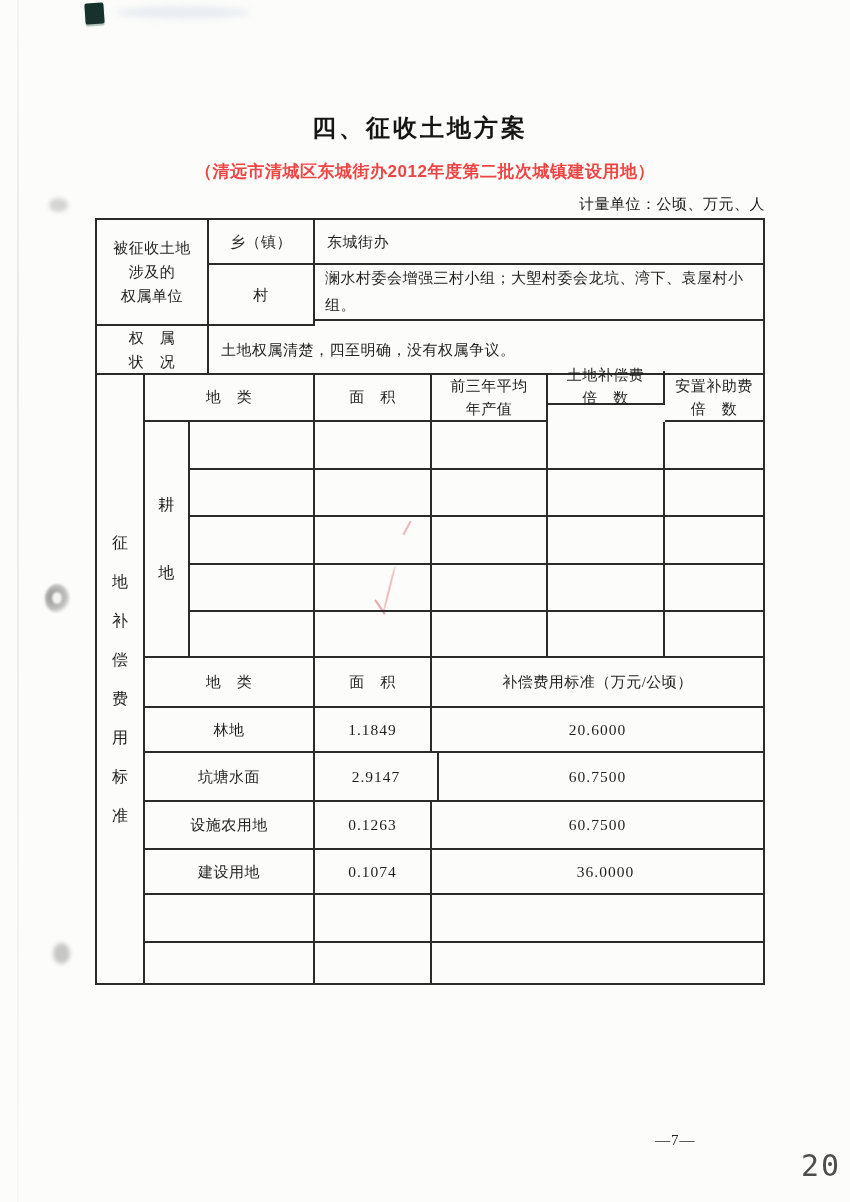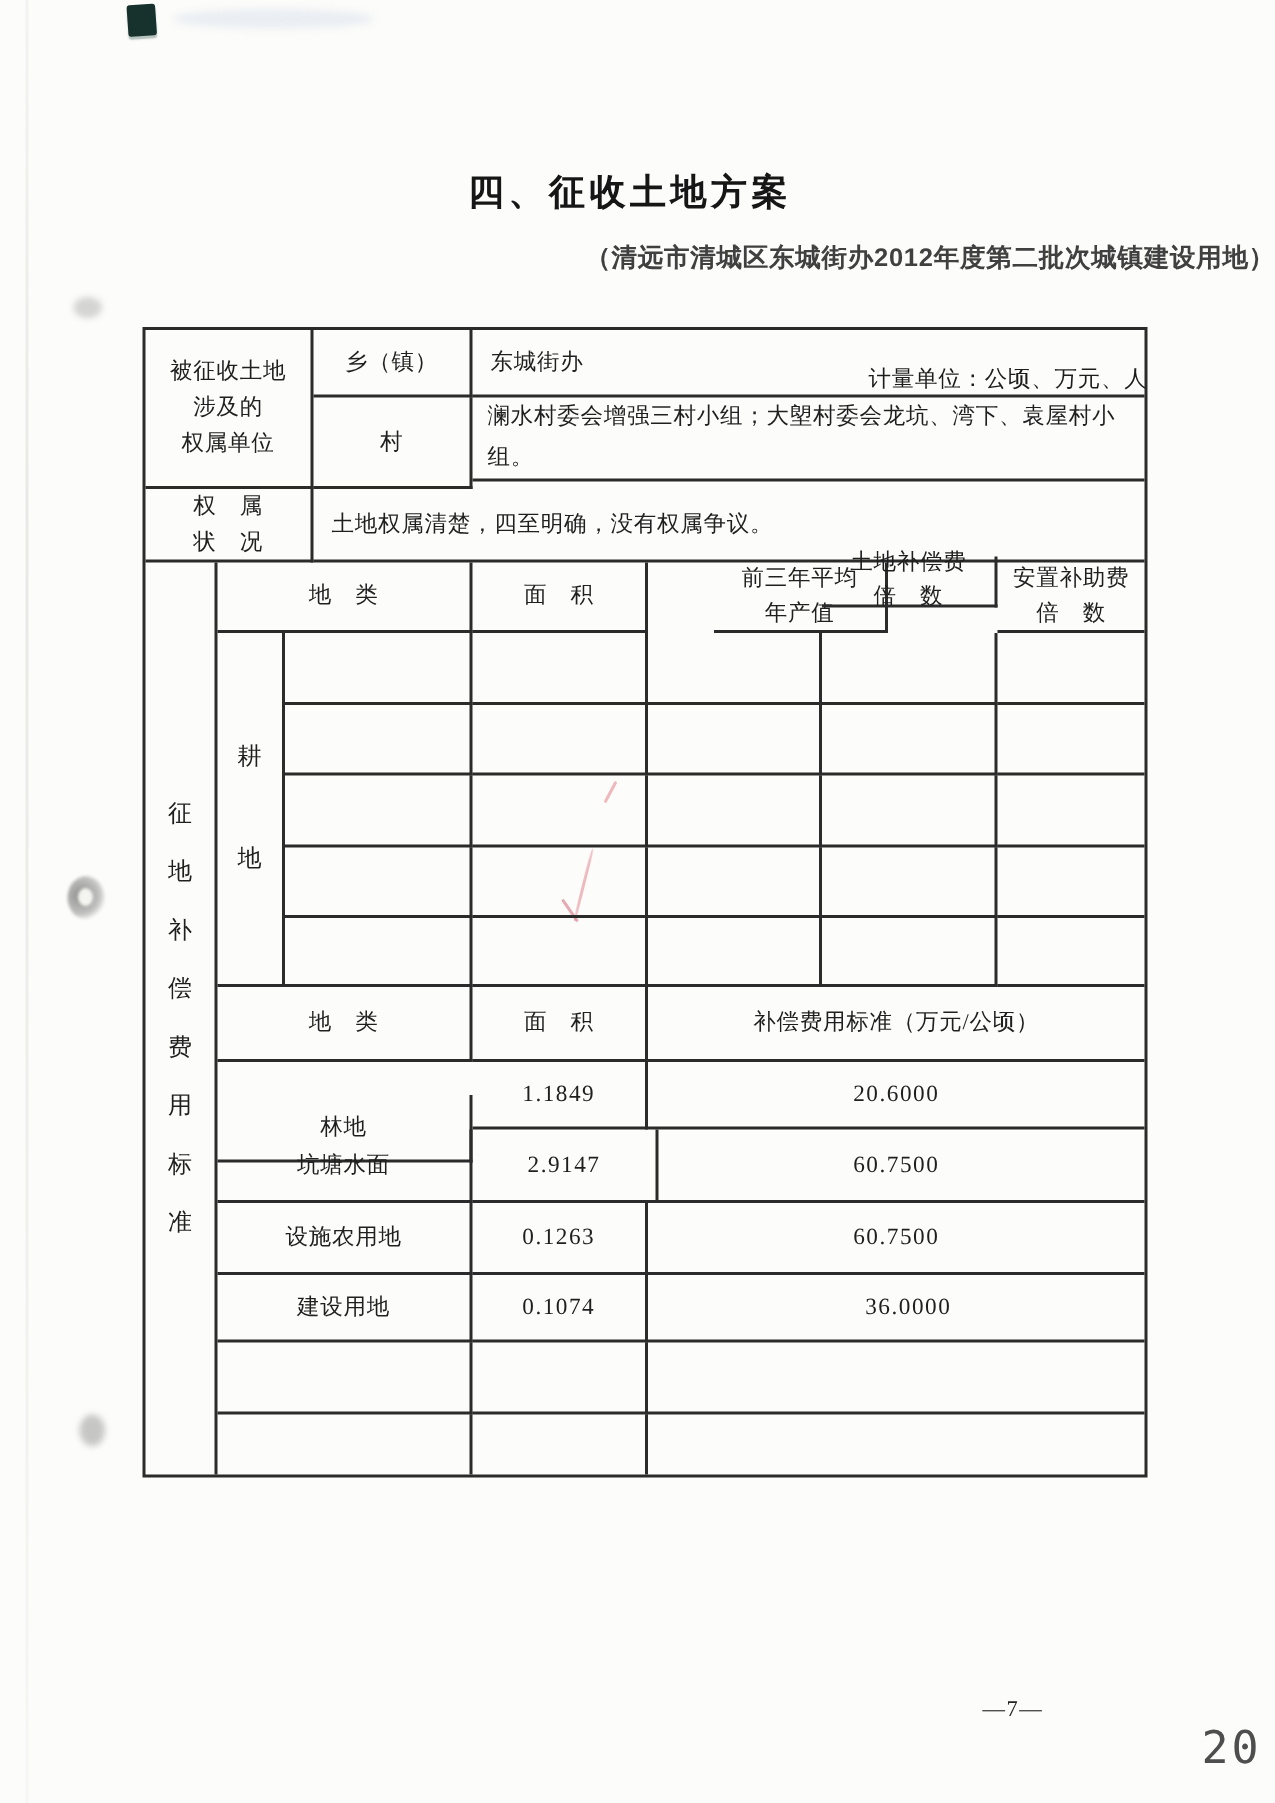--- a/index.html
+++ b/index.html
@@ -11,27 +11,27 @@
     color:#1f1f1f;
   }
   .page-edge { position:absolute; left:17px; top:0; width:2px; height:1202px;
     background:linear-gradient(#f1f1ee, #e3e3df 30%, #f5f5f2); opacity:.8; }
   .title {
     position:absolute; top:112px; left:0; width:840px; text-align:center;
     font-family:Liberation Serif, serif;
     font-weight:bold; font-size:24px; letter-spacing:3px; color:#161616;
   }
   .subtitle {
-    position:absolute; top:160px; left:0; width:850px; text-align:right;
+    position:absolute; top:160px; left:0; width:850px; text-align:center;
     font-family:"Liberation Sans","DejaVu Sans",sans-serif;
-    font-weight:bold; font-size:17px; letter-spacing:.5px; color:#404040;
+    font-weight:bold; font-size:17px; letter-spacing:.5px; color:#ef4444;
   }
   .unit-note {
     position:absolute; top:195px; left:0; width:765px; text-align:right;
-    font-size:15px; color:#1c1c1c; letter-spacing:.5px;margin-top:48px;
+    font-size:15px; color:#1c1c1c; letter-spacing:.5px;
   }
   .tbl {
     position:absolute; left:95px; top:218px; width:670px; height:767px;
     border:2px solid #2b2b2b;
   }
   .cell {
     position:absolute; border:0 solid #2b2b2b;
     border-right-width:2px; border-bottom-width:2px;
     display:flex; align-items:center; justify-content:center;
     font-size:15px; line-height:24px; text-align:center;
@@ -112,21 +112,21 @@
 地
 补
 偿
 费
 用
 标
 准</div>
 
     <div class="cell hdr" style="left:48px;top:155px;width:170px;height:47px;">地　类</div>
     <div class="cell hdr" style="left:218px;top:155px;width:117px;height:47px;">面　积</div>
-    <div class="cell hdr" style="left:335px;top:155px;width:116px;height:47px;margin-left:44px;">前三年平均
+    <div class="cell hdr" style="left:335px;top:155px;width:116px;height:47px;">前三年平均
 年产值</div>
     <div class="cell hdr" style="left:451px;top:151px;width:117px;height:34px;">土地补偿费
 倍　数</div>
     <div class="cell nr hdr" style="left:568px;top:155px;width:98px;height:47px;">安置补助费
 倍　数</div>
 
     <div class="cell vlabel2" style="left:48px;top:202px;width:45px;height:236px;">耕
 地</div>
 
     <div class="cell" style="left:93px;top:202px;width:125px;height:48px;"></div>
@@ -156,21 +156,21 @@
     <div class="cell" style="left:93px;top:392px;width:125px;height:46px;"></div>
     <div class="cell" style="left:218px;top:392px;width:117px;height:46px;"></div>
     <div class="cell" style="left:335px;top:392px;width:116px;height:46px;"></div>
     <div class="cell" style="left:451px;top:392px;width:117px;height:46px;"></div>
     <div class="cell nr" style="left:568px;top:392px;width:98px;height:46px;"></div>
 
     <div class="cell hdr" style="left:48px;top:438px;width:170px;height:50px;">地　类</div>
     <div class="cell hdr" style="left:218px;top:438px;width:117px;height:50px;">面　积</div>
     <div class="cell nr hdr" style="left:335px;top:438px;width:331px;height:50px;">补偿费用标准（万元/公顷）</div>
 
-    <div class="cell" style="left:48px;top:488px;width:170px;height:45px;margin-top:22px;">林地</div>
+    <div class="cell" style="left:48px;top:488px;width:170px;height:45px;">林地</div>
     <div class="cell num" style="left:218px;top:488px;width:117px;height:45px;">1.1849</div>
     <div class="cell nr num" style="left:335px;top:488px;width:331px;height:45px;">20.6000</div>
 
     <div class="cell" style="left:48px;top:533px;width:170px;height:49px;">坑塘水面</div>
     <div class="cell num" style="left:218px;top:533px;width:124px;height:49px;">2.9147</div>
     <div class="cell nr num" style="left:335px;top:533px;width:331px;height:49px;">60.7500</div>
 
     <div class="cell" style="left:48px;top:582px;width:170px;height:48px;">设施农用地</div>
     <div class="cell num" style="left:218px;top:582px;width:117px;height:48px;">0.1263</div>
     <div class="cell nr num" style="left:335px;top:582px;width:331px;height:48px;">60.7500</div>

